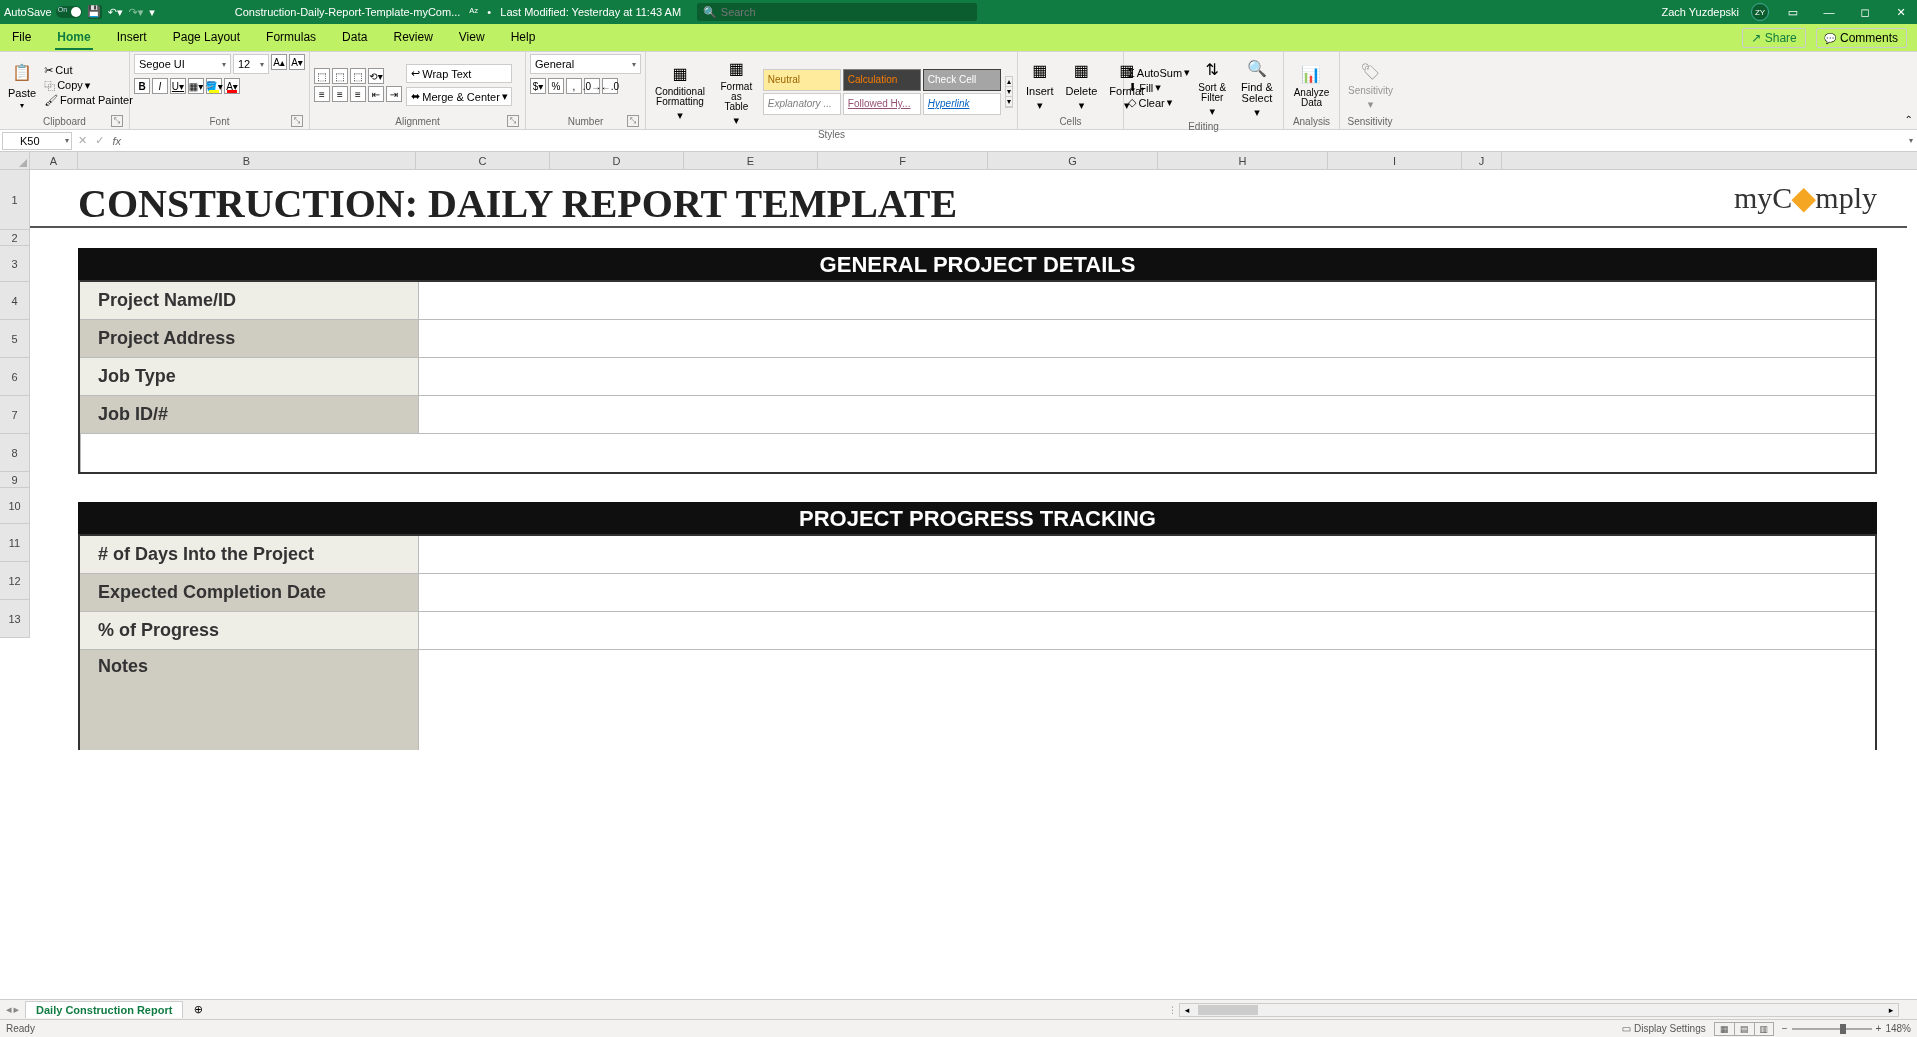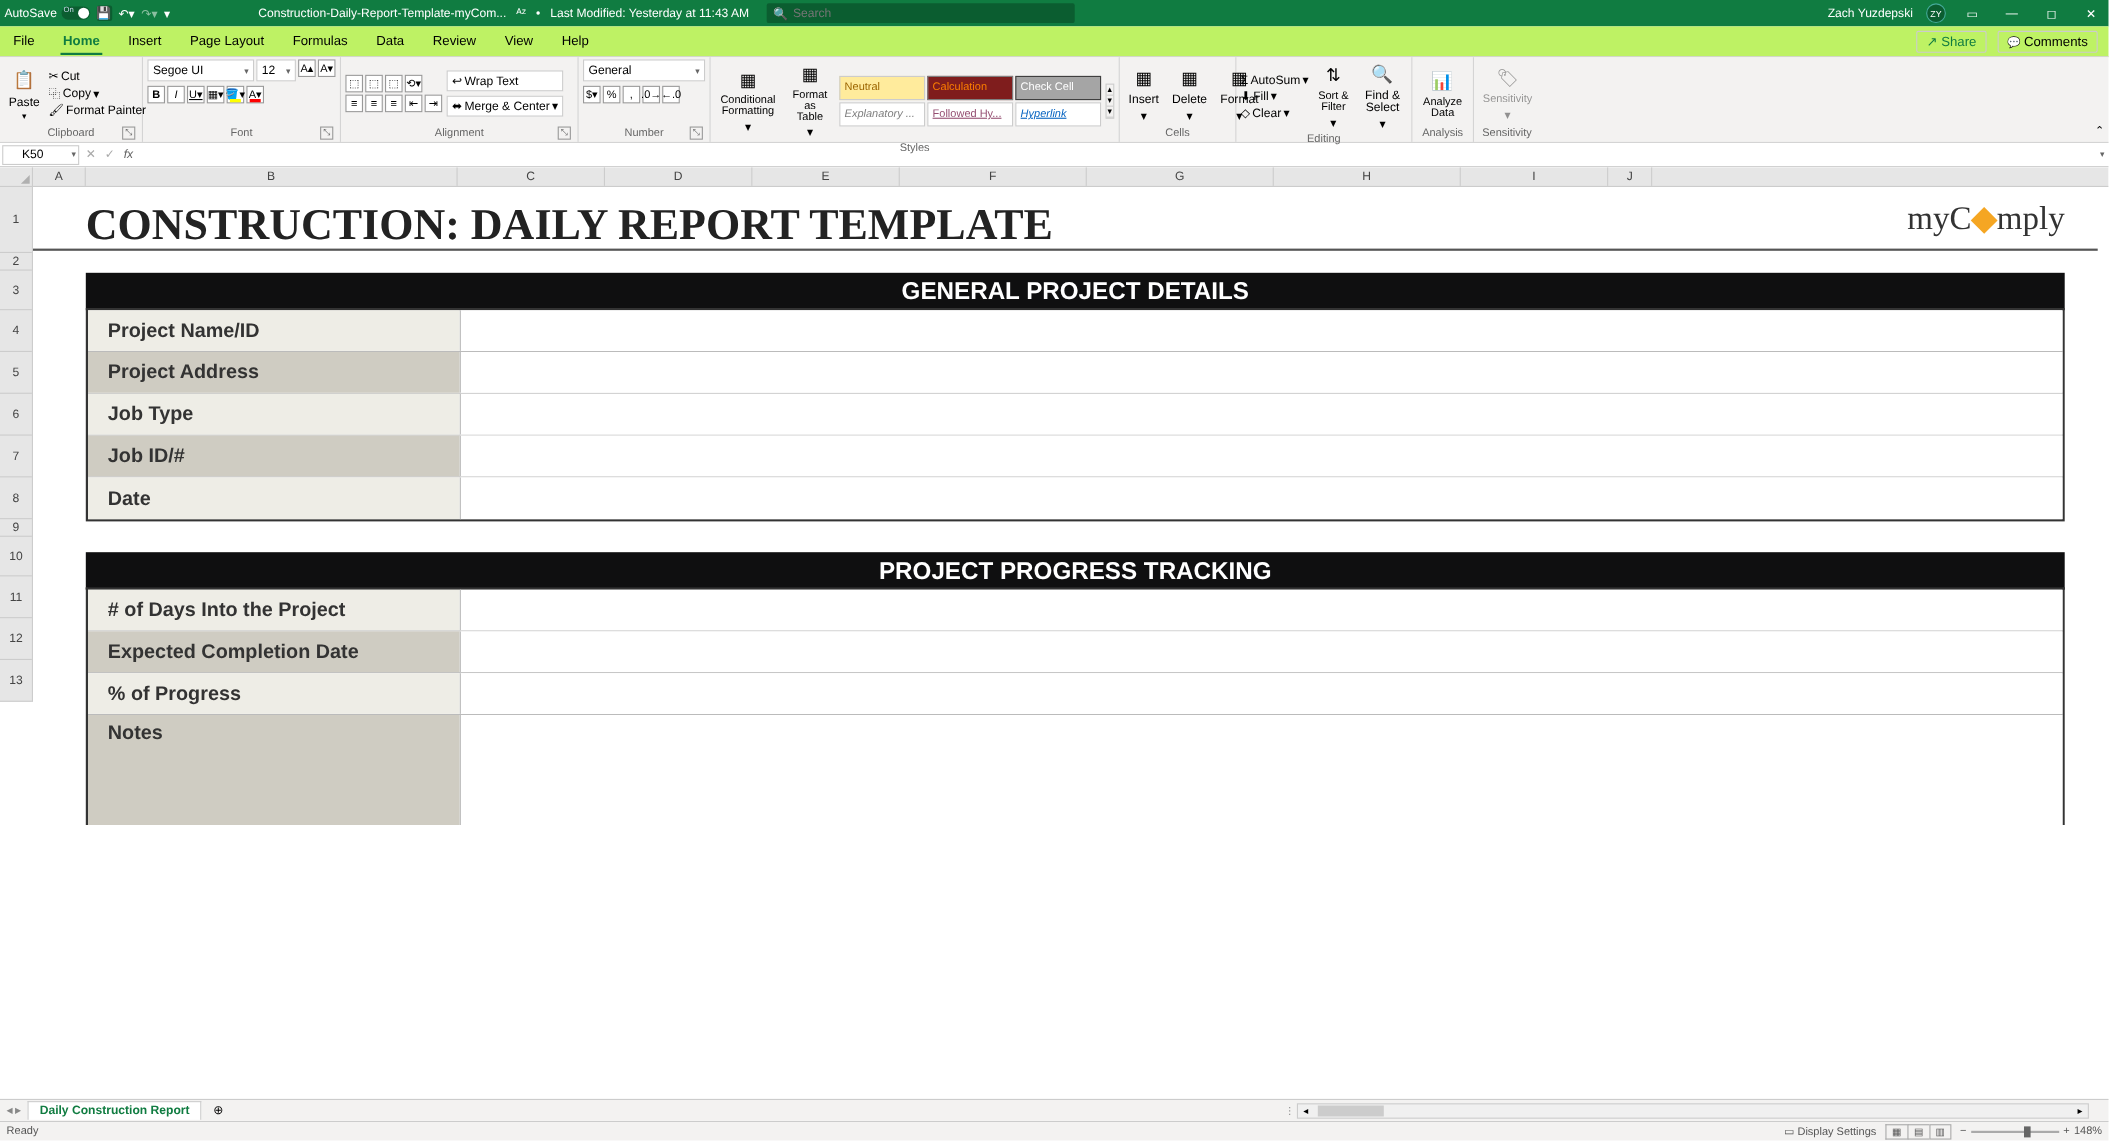--- a/index.html
+++ b/index.html
@@ -242,21 +242,21 @@
     </div>
     <div class="glabel"><span>Number</span><div class="dlg-launch">⤡</div></div>
   </div>
 
   <div class="ribbon-group" style="width:372px">
     <div class="gbody">
       <div class="big-btn"><div class="bi">▦</div><span style="text-align:center;font-size:10px;line-height:1">Conditional Formatting</span>▾</div>
       <div class="big-btn"><div class="bi">▦</div><span style="text-align:center;font-size:10px;line-height:1">Format as Table</span>▾</div>
       <div class="styles-grid" id="styles-grid">
           <div class="style-cell" style="background: rgb(255, 235, 156); color: rgb(156, 101, 0);">Neutral</div>
-          <div class="style-cell" style="background: #7f1d1d; color: rgb(250, 125, 0); border-color: rgb(127, 127, 127); text-align: right;">Calculation</div>
+          <div class="style-cell" style="background: #404040; color: rgb(250, 125, 0); border-color: rgb(127, 127, 127); text-align: right;">Calculation</div>
           <div class="style-cell" style="background: rgb(165, 165, 165); color: rgb(255, 255, 255); border-color: rgb(63, 63, 63);">Check Cell</div>
           <div class="style-cell" style="background: rgb(255, 255, 255); color: rgb(127, 127, 127); font-style: italic;">Explanatory ...</div>
           <div class="style-cell" style="background: rgb(255, 255, 255); color: rgb(149, 79, 114); text-decoration: underline;">Followed Hy...</div>
           <div class="style-cell" style="background: rgb(255, 255, 255); color: rgb(5, 99, 193); text-decoration: underline; font-style: italic;">Hyperlink</div>
         </div>
       <div class="style-scroll">
           <div>▴</div>
           <div>▾</div>
           <div>▾</div>
         </div>
@@ -366,21 +366,20 @@
         </div>
         <div class="tbl-row">
           <div class="tbl-label odd">Job Type</div>
           <div class="tbl-val"></div>
         </div>
         <div class="tbl-row">
           <div class="tbl-label even">Job ID/#</div>
           <div class="tbl-val"></div>
         </div>
         <div class="tbl-row">
-          <div class="tbl-label odd">Date</div>
           <div class="tbl-val"></div>
         </div>
       </div>
 
     <div class="section-hdr" style="top:332px"><span>PROJECT PROGRESS TRACKING</span></div>
     <div class="tbl" id="tbl2" style="top:364px;border-bottom:none">
         <div class="tbl-row">
           <div class="tbl-label odd"># of Days Into the Project</div>
           <div class="tbl-val"></div>
         </div>

